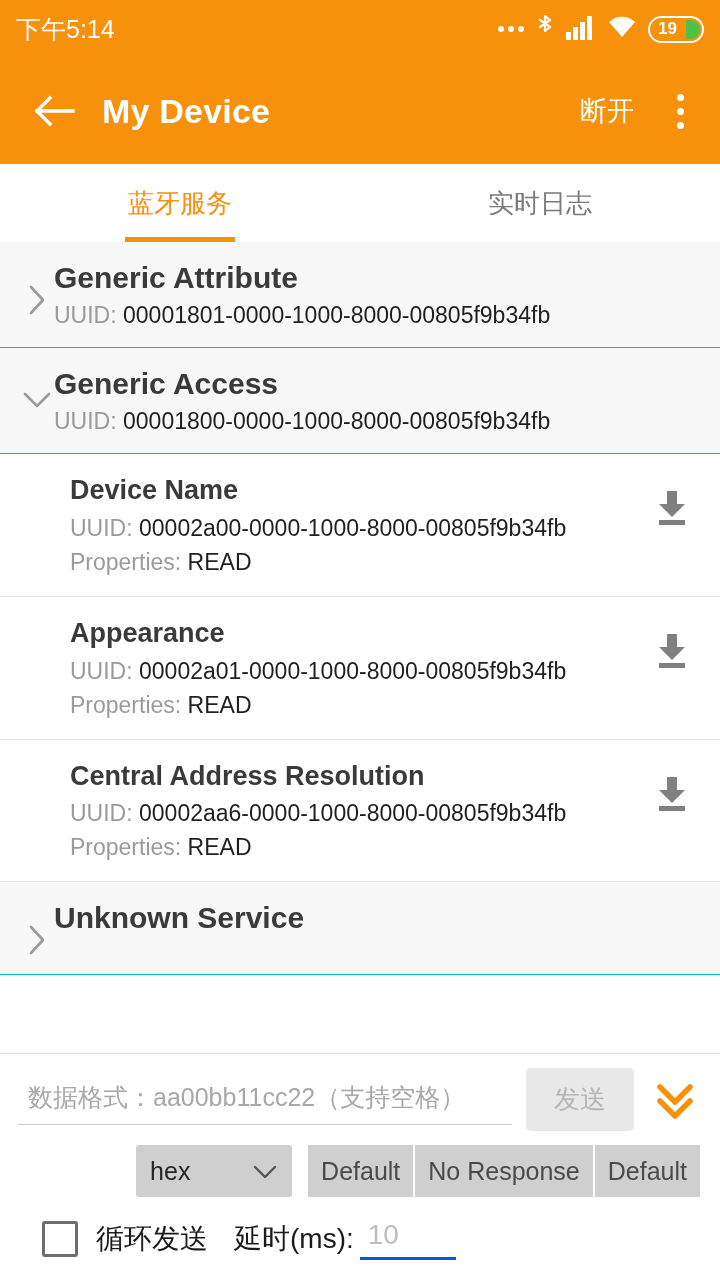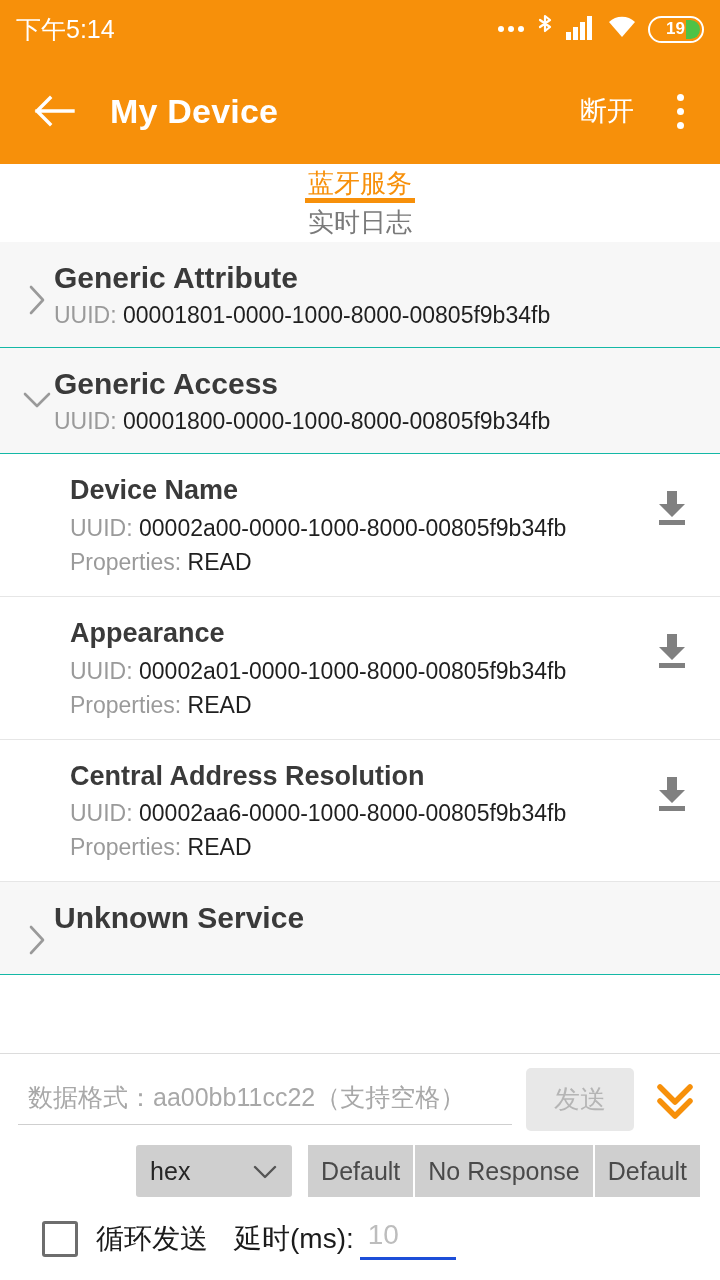--- a/index.html
+++ b/index.html
@@ -19,46 +19,45 @@
   .status-time{ font-size:25px; letter-spacing:0; }
   .status-right{ margin-left:auto; display:flex; align-items:center; gap:11px; }
   .dots3{ display:flex; gap:4px; align-items:center; }
   .dots3 i{ width:6px;height:6px;border-radius:50%;background:#fff;display:block;}
   .battery{
     width:56px;height:27px;border:2.5px solid #fff;border-radius:14px;
     display:flex;align-items:center;position:relative;
   }
   .battery-text{
     font-size:17px;color:#fff;font-weight:600;
-    position:absolute;left:16px;top:50%;transform:translateY(-50%);
+    position:absolute;left:8px;top:50%;transform:translateY(-50%);
   }
   .battery-fill{
     position:absolute;right:2px;top:2px;bottom:2px;width:14px;
     background:#4DC247;border-radius:0 10px 10px 0;
   }
 
   
   .appbar{
     background:#F7900A; height:106px; display:flex; align-items:center;
     padding:0 20px 0 26px; color:#fff;
   }
   .back-btn{ width:56px;height:56px;display:flex;align-items:center;justify-content:center;flex:0 0 auto;}
-  .titles{ margin-left:28px; display:flex; flex-direction:column; justify-content:center; }
+  .titles{ margin-left:20px; display:flex; flex-direction:column; justify-content:center; }
   .title{ font-size:34px; font-weight:700; line-height:1.12; letter-spacing:.2px;}
   .subtitle{ font-size:24px; font-weight:600; line-height:1.2; margin-top:2px;}
   .appbar-actions{ margin-left:auto; display:flex; align-items:center; gap:26px;}
   .disconnect{ font-size:27px; color:#fff; }
   .overflow{ width:40px;height:56px;display:flex;flex-direction:column;align-items:center;justify-content:center;gap:7px;}
   .overflow i{ width:7px;height:7px;border-radius:50%;background:#fff;display:block;}
 
   
   .tabs{
     height:78px; background:#fff; display:flex;
     box-shadow:0 1px 0 rgba(0,0,0,.07);
-    flex-direction:column;
   }
   .tab{
     flex:0 0 50%; display:flex; align-items:center; justify-content:center;
     font-size:26px; color:#7a7a7a; position:relative;
   }
   .tab.active{ color:#F7900A; }
   .tab.active::after{
     content:""; position:absolute; bottom:0; left:50%; transform:translateX(-50%);
     width:110px; height:5px; background:#F7900A;
   }

